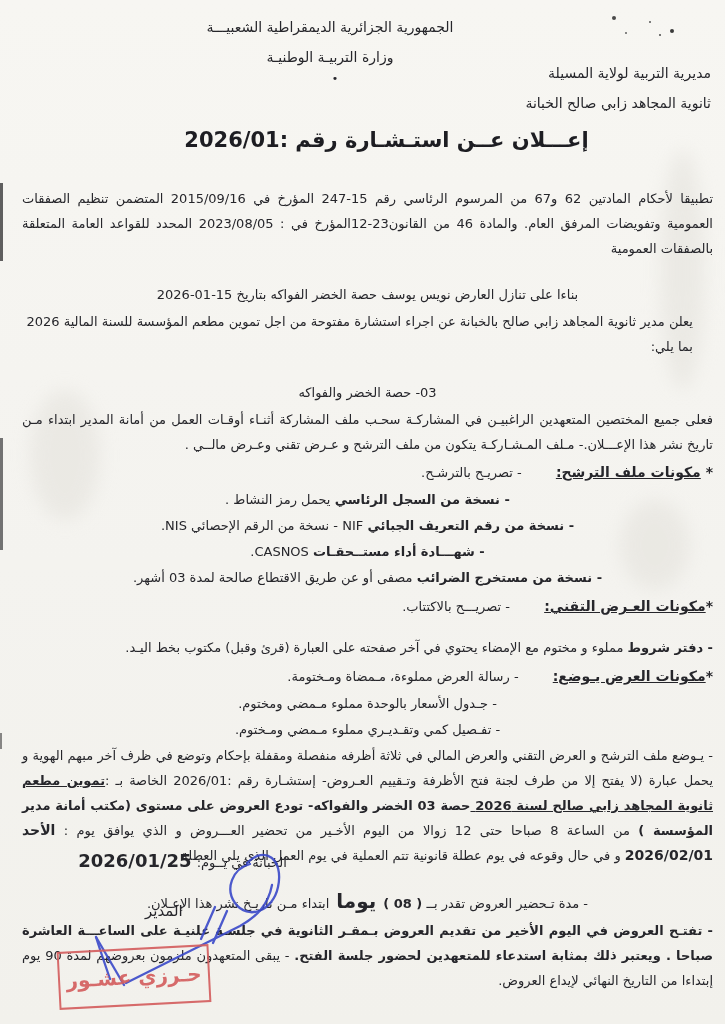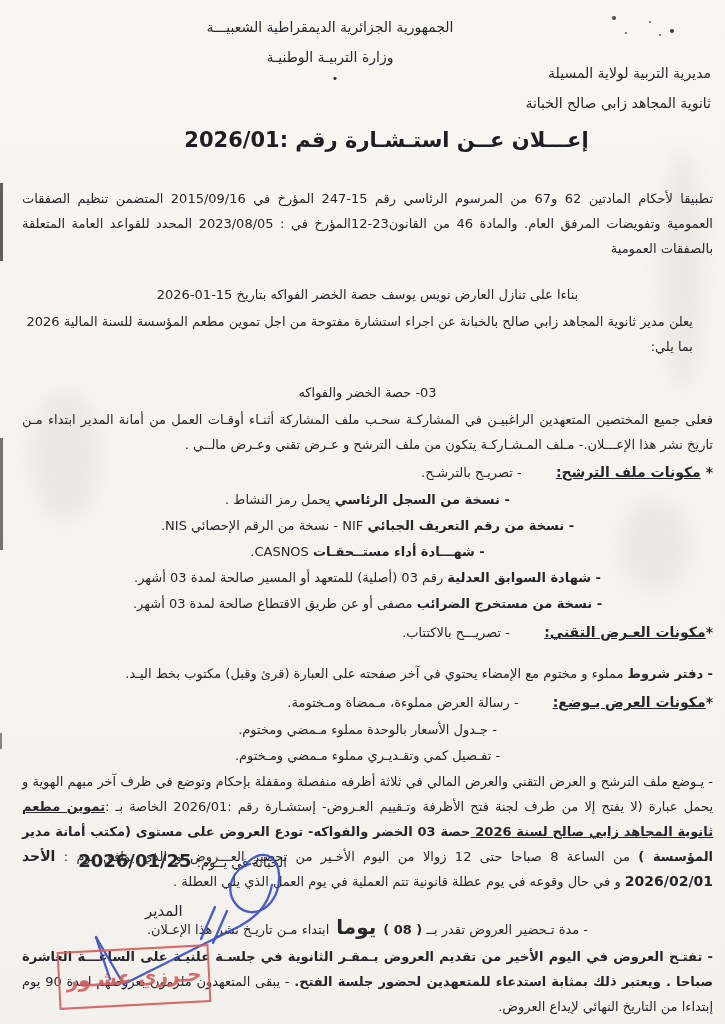--- a/index.html
+++ b/index.html
@@ -93,21 +93,20 @@
     <p class="p-center">03- حصة الخضر والفواكه</p>
     <p class="p-justify">فعلى جميع المختصين المتعهدين الراغبيـن في المشاركـة سحـب ملف المشاركة أثنـاء أوقـات العمل من أمانة المدير ابتداء مـن تاريخ نشر هذا الإعـــلان.- مـلف المـشـاركـة يتكون من ملف الترشح و عـرض تقني وعـرض مالــي .</p>
 
     <div class="sec-line">
       <span class="sec-mark">* </span><span class="sec-h">مكونات ملف الترشح:</span>
       <span class="sec-first">- تصريـح بالترشـح.</span>
     </div>
     <div class="item"><span class="b">- نسخة من السجل الرئاسي</span><span> يحمل رمز النشاط .</span></div>
     <div class="item"><span class="b">- نسخة من رقم التعريف الجبائي</span><span> NIF - نسخة من الرقم الإحصائي NIS.</span></div>
     <div class="item"><span class="b">- شهـــادة أداء مستــحقـات</span><span> CASNOS.</span></div>
-    <div class="item"><span class="b">- شهادة السوابق العدلية</span><span> رقم 03 (أصلية) للمتعهد أو المسير صالحة لمدة 03 أشهر.</span></div>
     <div class="item"><span class="b">- نسخة من مستخرج الضرائب</span><span> مصفى أو عن طريق الاقتطاع صالحة لمدة 03 أشهر.</span></div>
 
     <div class="sec-line">
       <span class="sec-mark">*</span><span class="sec-h">مكونات العـرض التقني:</span>
       <span class="sec-first">- تصريـــح بالاكتتاب.</span>
     </div>
     <div class="item-wide"><span class="b">- دفتر شروط</span><span> مملوء و مختوم مع الإمضاء يحتوي في آخر صفحته على العبارة  (قرئ وقبل) مكتوب  بخط اليـد.</span></div>
 
     <div class="sec-line">
       <span class="sec-mark">*</span><span class="sec-h">مكونات العرض يـوضع:</span>

